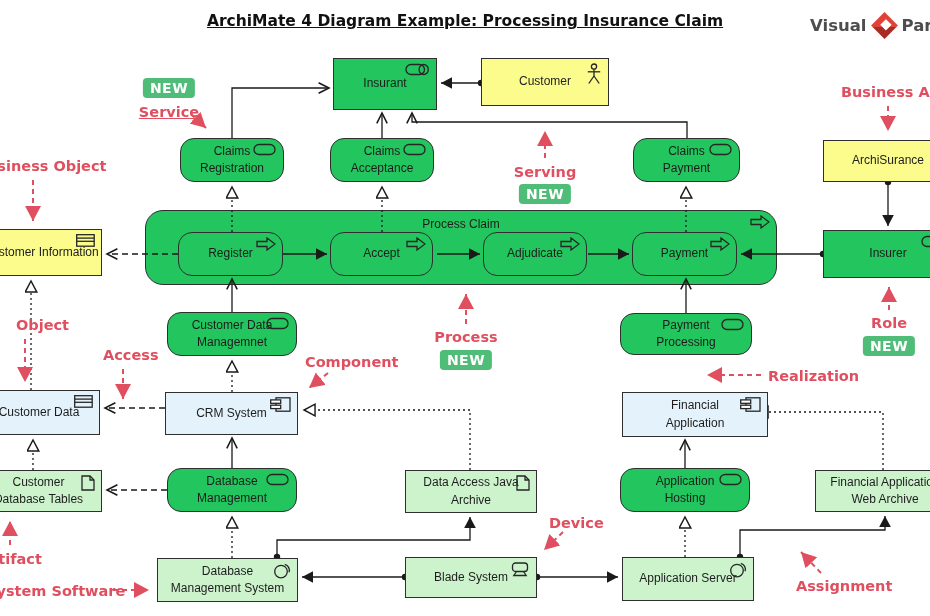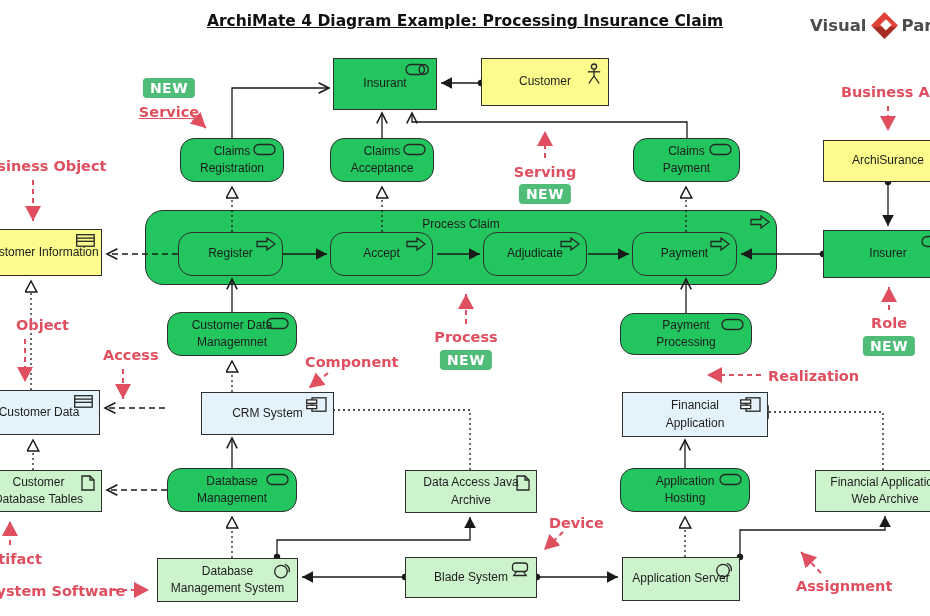--- a/index.html
+++ b/index.html
@@ -150,21 +150,21 @@
           <rect x="1" y="1.5" width="21" height="10" rx="5"></rect>
         </svg></span>
     </div>
     <div class="node f-tan rounded" style="left: 620px; top: 313px; width: 132px; height: 42px;">
       <span class="nlabel">Payment
 Processing</span>
       <span class="icon"><svg width="24" height="13" viewBox="0 0 24 13">
           <rect x="1" y="1.5" width="21" height="10" rx="5"></rect>
         </svg></span>
     </div>
-    <div class="node f-blue" style="left: 165px; top: 392px; width: 133px; height: 43px; margin-left: 36px;">
+    <div class="node f-blue" style="left: 165px; top: 392px; width: 133px; height: 43px;">
       <span class="nlabel">CRM System</span>
       <span class="icon"><svg width="21" height="15" viewBox="0 0 21 15">
           <rect x="6" y="0.8" width="14" height="13.4"></rect>
           <rect x="0.7" y="2.9" width="10" height="3.4" fill="#fff"></rect>
           <rect x="0.7" y="8.2" width="10" height="3.4" fill="#fff"></rect>
         </svg></span>
     </div>
     <div class="node f-blue" style="left: 622px; top: 392px; width: 146px; height: 45px;">
       <span class="nlabel">Financial
 Application</span>
@@ -224,21 +224,21 @@
           <circle cx="8" cy="8.6" r="6.3"></circle>
         </svg></span>
     </div>
     <div class="node f-green" style="left: 405px; top: 557px; width: 132px; height: 41px;">
       <span class="nlabel">Blade System</span>
       <span class="icon"><svg width="20" height="15" viewBox="0 0 20 15">
           <rect x="2.5" y="1" width="15" height="8.5" rx="3"></rect>
           <path d="M6.5 9.5 L3.8 13.5 H16.2 L13.5 9.5"></path>
         </svg></span>
     </div>
-    <div class="node f-green" style="left: 622px; top: 557px; width: 118px; height: 44px;">
+    <div class="node f-green" style="left: 622px; top: 557px; width: 132px; height: 44px;">
       <span class="nlabel">Application Server</span>
       <span class="icon"><svg width="18" height="16" viewBox="0 0 18 16">
           <path d="M11.8 1.4 A6 6 0 0 1 16 9.3"></path>
           <circle cx="8" cy="8.6" r="6.3"></circle>
         </svg></span>
     </div>
     <svg id="wires" width="930" height="616">
       <defs>
  <marker id="m-open" markerWidth="12" markerHeight="12" refX="8.5" refY="4.5" orient="auto">
           <path d="M0.5 0.5 L8.5 4.5 L0.5 8.5" fill="none" stroke="#1a1a1a" stroke-width="1.2"></path>

